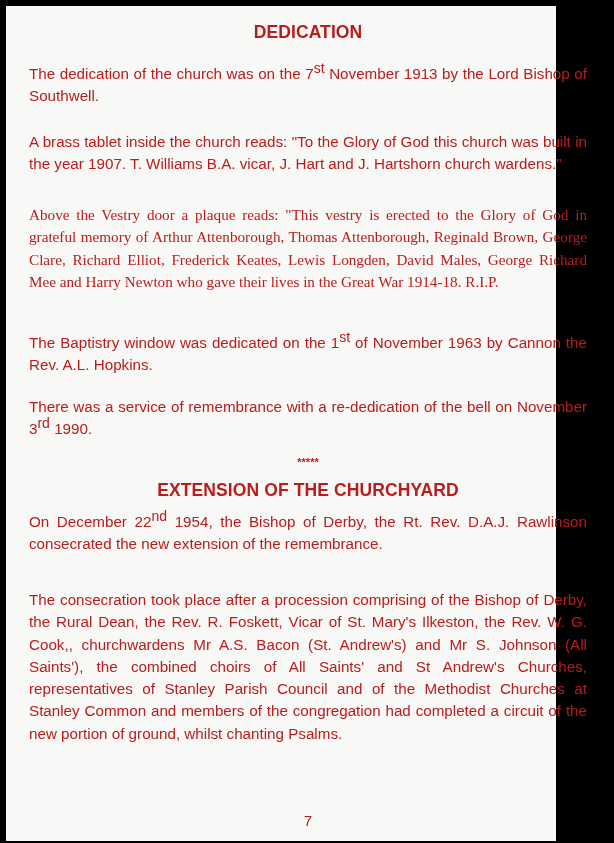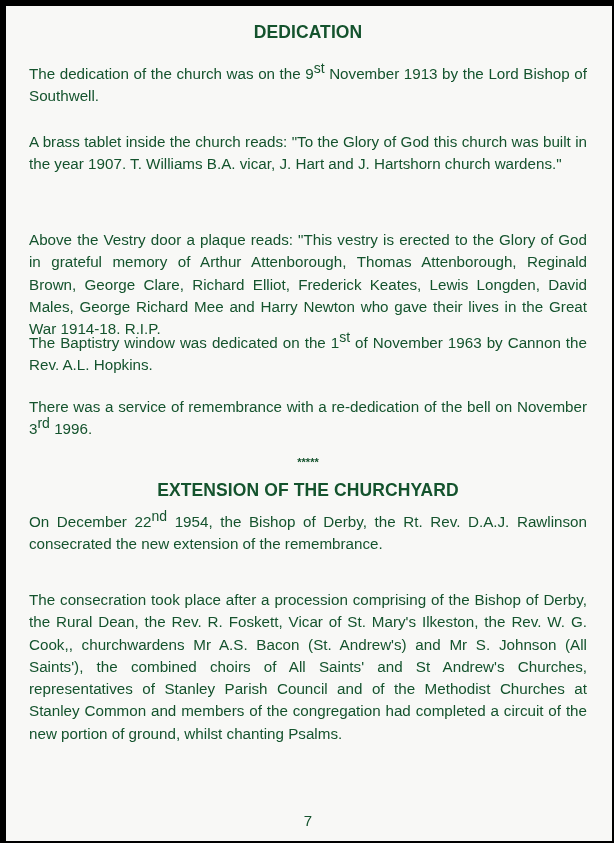--- a/index.html
+++ b/index.html
@@ -4,23 +4,23 @@
   <style>
     html, body { margin: 0; padding: 0; }
     body {
       width: 614px; height: 843px; overflow: hidden;
       background: #000;
       font-family: "Liberation Sans", sans-serif;
     }
     .page {
       position: absolute;
       left: 6px; top: 6px;
-      width: 606px; height: 835px;
+      width: 550px; height: 835px;
       background: #f8f8f6;
-      color: #14532d;
+      color: #b91c1c;
     }
     .content {
       position: absolute;
       left: 23px; top: 0;
       width: 558px;
     }
     h1 {
       margin: 0;
       font-size: 17.5px;
       font-weight: bold;
@@ -33,21 +33,21 @@
       margin: 0;
       font-size: 15.2px;
       line-height: 22.3px;
       text-align: justify;
       position: absolute;
       left: 0; width: 558px;
     }
     .sup { font-size: 14px; vertical-align: 6px; line-height: 0; }
     .p1 { top: 57px; }
     .p2 { top: 125px; }
-    .p3 { top: 223px; }
+    .p3 { top: 198px; font-family: Liberation Serif, serif; }
     .p4 { top: 326px; }
     .p5 { top: 390px; }
     .stars {
       position: absolute; top: 450px; left: 0; width: 558px;
       text-align: center; font-size: 11px; font-weight: bold; letter-spacing: 0px;
     }
     .p6 { top: 505px; }
     .p7 { top: 583px; }
     .page-number {
       position: absolute; top: 806px; left: 0; width: 558px;
@@ -55,29 +55,29 @@
     }
   </style>
 </head>
 <body>
 
 <div class="page">
   <div class="content">
 
     <h1 class="h-dedication">DEDICATION</h1>
 
-    <p class="p1"><span>The dedication of the church was on the 9</span><span class="sup">st</span><span> November 1913 by the Lord Bishop of Southwell.</span></p>
+    <p class="p1"><span>The dedication of the church was on the 7</span><span class="sup">st</span><span> November 1913 by the Lord Bishop of Southwell.</span></p>
 
     <p class="p2">A brass tablet inside the church reads: "To the Glory of God this church was built in the year 1907. T. Williams B.A. vicar, J. Hart and J. Hartshorn church wardens."</p>
 
     <p class="p3">Above the Vestry door a plaque reads: "This vestry is erected to the Glory of God in grateful memory of Arthur Attenborough, Thomas Attenborough, Reginald Brown, George Clare, Richard Elliot, Frederick Keates, Lewis Longden, David Males, George Richard Mee and Harry Newton who gave their lives in the Great War 1914-18. R.I.P.</p>
 
     <p class="p4"><span>The Baptistry window was dedicated on the 1</span><span class="sup">st</span><span> of November 1963 by Cannon the Rev. A.L. Hopkins.</span></p>
 
-    <p class="p5"><span>There was a service of remembrance with a re-dedication of the bell on November 3</span><span class="sup">rd</span><span> 1996.</span></p>
+    <p class="p5"><span>There was a service of remembrance with a re-dedication of the bell on November 3</span><span class="sup">rd</span><span> 1990.</span></p>
 
     <div class="stars">*****</div>
 
     <h1 class="h-extension">EXTENSION OF THE CHURCHYARD</h1>
 
     <p class="p6"><span>On December 22</span><span class="sup">nd</span><span> 1954, the Bishop of Derby, the Rt. Rev. D.A.J. Rawlinson consecrated the new extension of the remembrance.</span></p>
 
     <p class="p7">The consecration took place after a procession comprising of the Bishop of Derby, the Rural Dean, the Rev. R. Foskett, Vicar of St. Mary's Ilkeston, the Rev. W. G. Cook,, churchwardens Mr A.S. Bacon (St. Andrew's) and Mr S. Johnson (All Saints'), the combined choirs of All Saints' and St Andrew's Churches, representatives of Stanley Parish Council and of the Methodist Churches at Stanley Common and members of the congregation had completed a circuit of the new portion of ground, whilst chanting Psalms.</p>
 
     <div class="page-number">7</div>

